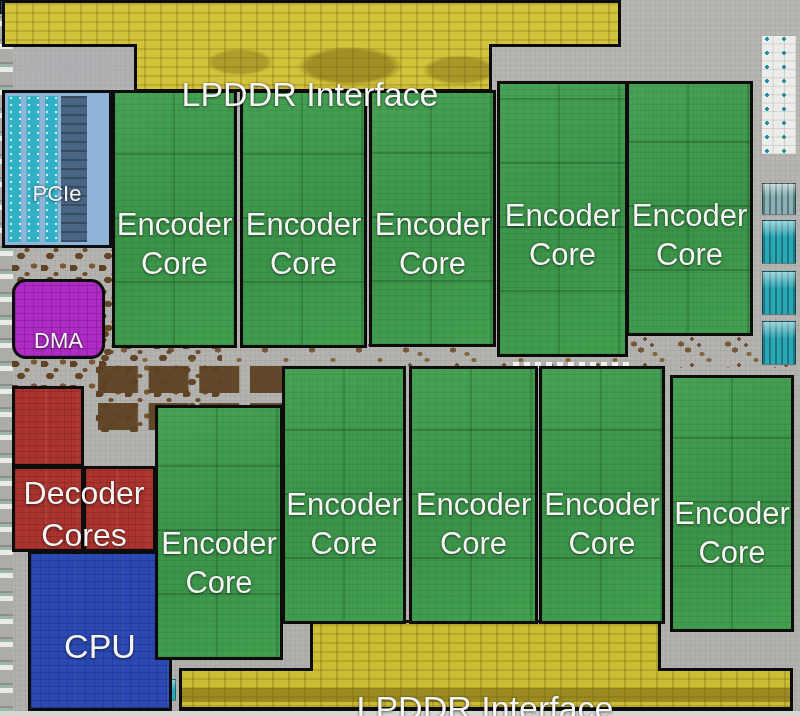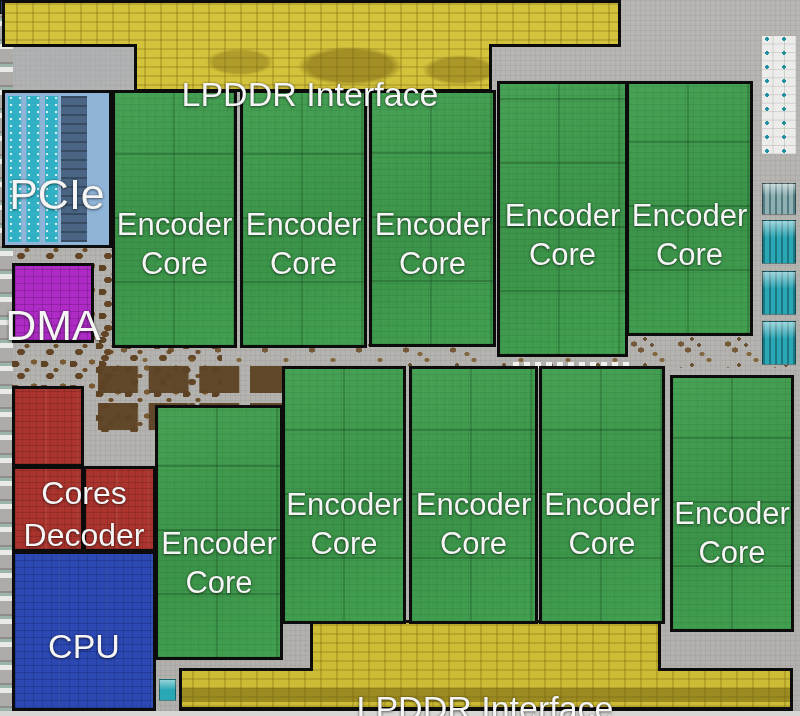--- a/index.html
+++ b/index.html
@@ -96,34 +96,34 @@
   .block{border:3px solid var(--outline-black,#0c0c0c);box-sizing:border-box;}
   .pcie{left:2px;top:90px;width:110px;height:158px;background:var(--pcie-blue,#8fb4d8);
     display:flex;align-items:center;justify-content:center;padding-top:6px;}
   .pcie-cells{left:3px;top:3px;width:50px;height:146px;
     background-image:
       radial-gradient(2px 2px at 3px 2px,rgba(255,255,255,.8) 60%,transparent 80%),
       conic-gradient(var(--pcie-teal,#2fb0c4) 0 360deg);
     background-size:9px 7px,13px 9px;background-repeat:repeat,space;}
   .pcie-dark{left:56px;top:3px;width:26px;height:146px;background:#4a6584;
     background-image:repeating-linear-gradient(0deg,rgba(0,0,0,.25) 0 2px,transparent 2px 9px);}
-  .dma{left:12px;top:263px;width:82px;height:80px;background:var(--dma-purple,#ae2bc5);
+  .dma{left:12px;top:279px;width:93px;height:80px;background:var(--dma-purple,#ae2bc5);
     background-image:
       repeating-linear-gradient(0deg,rgba(40,0,50,.2) 0 1px,transparent 1px 7px),
       repeating-linear-gradient(90deg,rgba(40,0,50,.18) 0 1px,transparent 1px 9px);
-    display:flex;align-items:center;justify-content:center;}
+    display:flex;align-items:center;justify-content:center;border-radius:14px;}
   .red{background-color:var(--decoder-red,#ac342e);
     background-image:
       repeating-linear-gradient(0deg,rgba(0,0,0,.14) 0 1px,transparent 1px 6px),
       repeating-linear-gradient(90deg,rgba(0,0,0,.1) 0 1px,transparent 1px 7px),
       repeating-linear-gradient(90deg,transparent 0 30px,rgba(255,255,255,.06) 30px 32px);}
   .dec1{left:12px;top:386px;width:72px;height:81px;}
   .dec2{left:12px;top:466px;width:72px;height:86px;}
   .dec3{left:83px;top:466px;width:73px;height:86px;}
-  .cpu{left:12px;top:551px;width:144px;height:160px;background-color:var(--cpu-blue,#2c49b3);
+  .cpu{left:28px;top:551px;width:144px;height:160px;background-color:var(--cpu-blue,#2c49b3);
     background-image:
       repeating-linear-gradient(0deg,rgba(0,0,40,.2) 0 1px,transparent 1px 7px),
       repeating-linear-gradient(90deg,rgba(0,0,40,.16) 0 1px,transparent 1px 9px),
       repeating-linear-gradient(90deg,transparent 0 44px,rgba(255,255,255,.05) 44px 46px);
     display:flex;align-items:center;justify-content:center;padding-bottom:14px;}
   .enc{background-color:var(--encoder-green,#3d9a4c);
     background-image:
       repeating-linear-gradient(0deg,rgba(0,0,0,.07) 0 1px,transparent 1px 6px),
       repeating-linear-gradient(90deg,rgba(0,0,0,.06) 0 1px,transparent 1px 8px),
       repeating-linear-gradient(0deg,transparent 0 62px,rgba(10,40,15,.25) 62px 64px),
@@ -142,21 +142,21 @@
   
   .lab-text{color:var(--label-white,#f5f5f5);
     text-shadow:0 1px 3px rgba(0,0,0,.5),0 0 2px rgba(0,0,0,.35);margin-top:44px;}
   .enc .lab{position:absolute;left:0;right:0;text-align:center;
     font-size:31px;line-height:39px;}
   .enc .lab span{display:block;}
   .lab-r1 .lab{top:68px;}
   .lab-r2 .lab{top:72px;}
   .lbl-lpddr-top{left:155px;top:31px;width:310px;text-align:center;font-size:34px;line-height:38px;}
   .lbl-lpddr-bot{left:335px;top:645px;width:300px;text-align:center;font-size:34px;line-height:38px;}
-  .lbl-block{font-size:43px;}
+  .lbl-block{font-size:22px;}
   .lbl-cpu{font-size:34px;}
   .lbl-decoder{left:8px;top:428px;width:152px;text-align:center;font-size:32px;line-height:42px;}
   .lbl-decoder div{display:block;}
 </style>
 </head>
 <body>
 
 <div class="die">
 
   <div class="abs left-strip"></div>
@@ -257,17 +257,17 @@
   <div class="abs block enc enc10 lab-r2">
     <div class="lab lab-text">
         <span>Encoder</span>
         <span>Core</span>
       </div>
   </div>
 
   <div class="abs lab-text lbl-lpddr-top">LPDDR Interface</div>
   <div class="abs lab-text lbl-lpddr-bot">LPDDR Interface</div>
   <div class="abs lab-text lbl-decoder">
+    <div>Decoder</div>
     <div>Cores</div>
-    <div>Decoder</div>
   </div>
 
 </div>
 
 </body></html>

